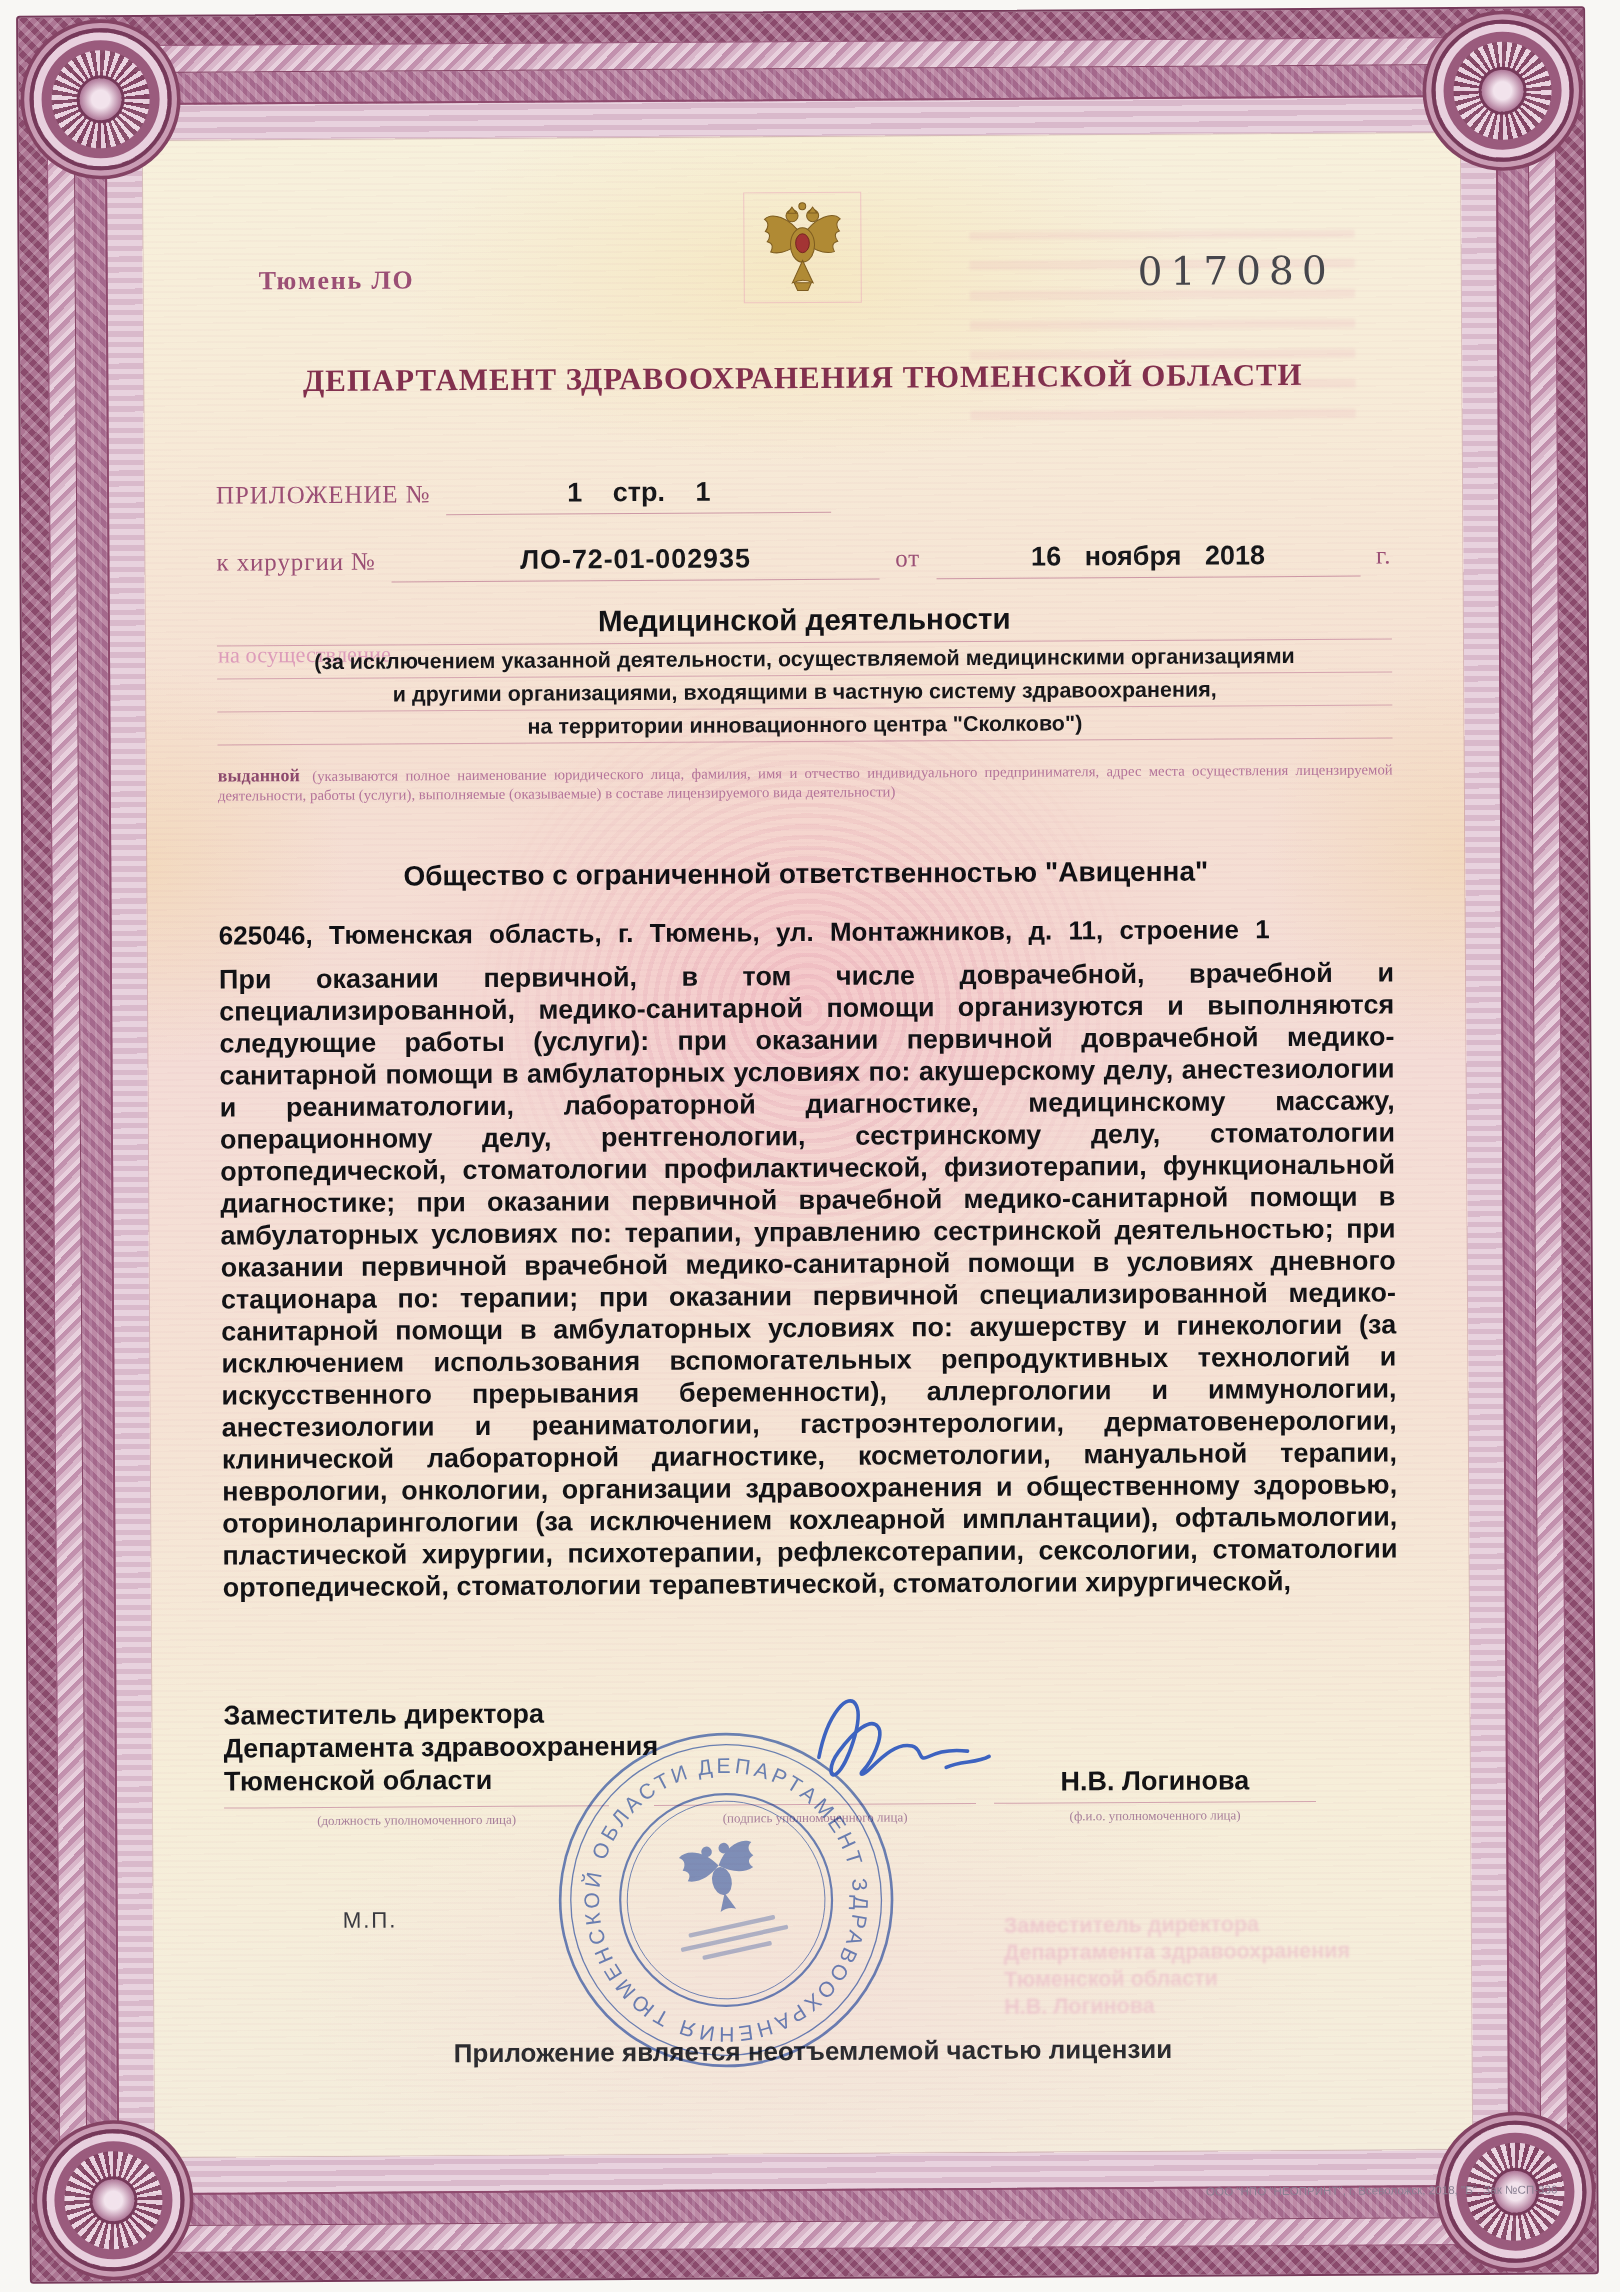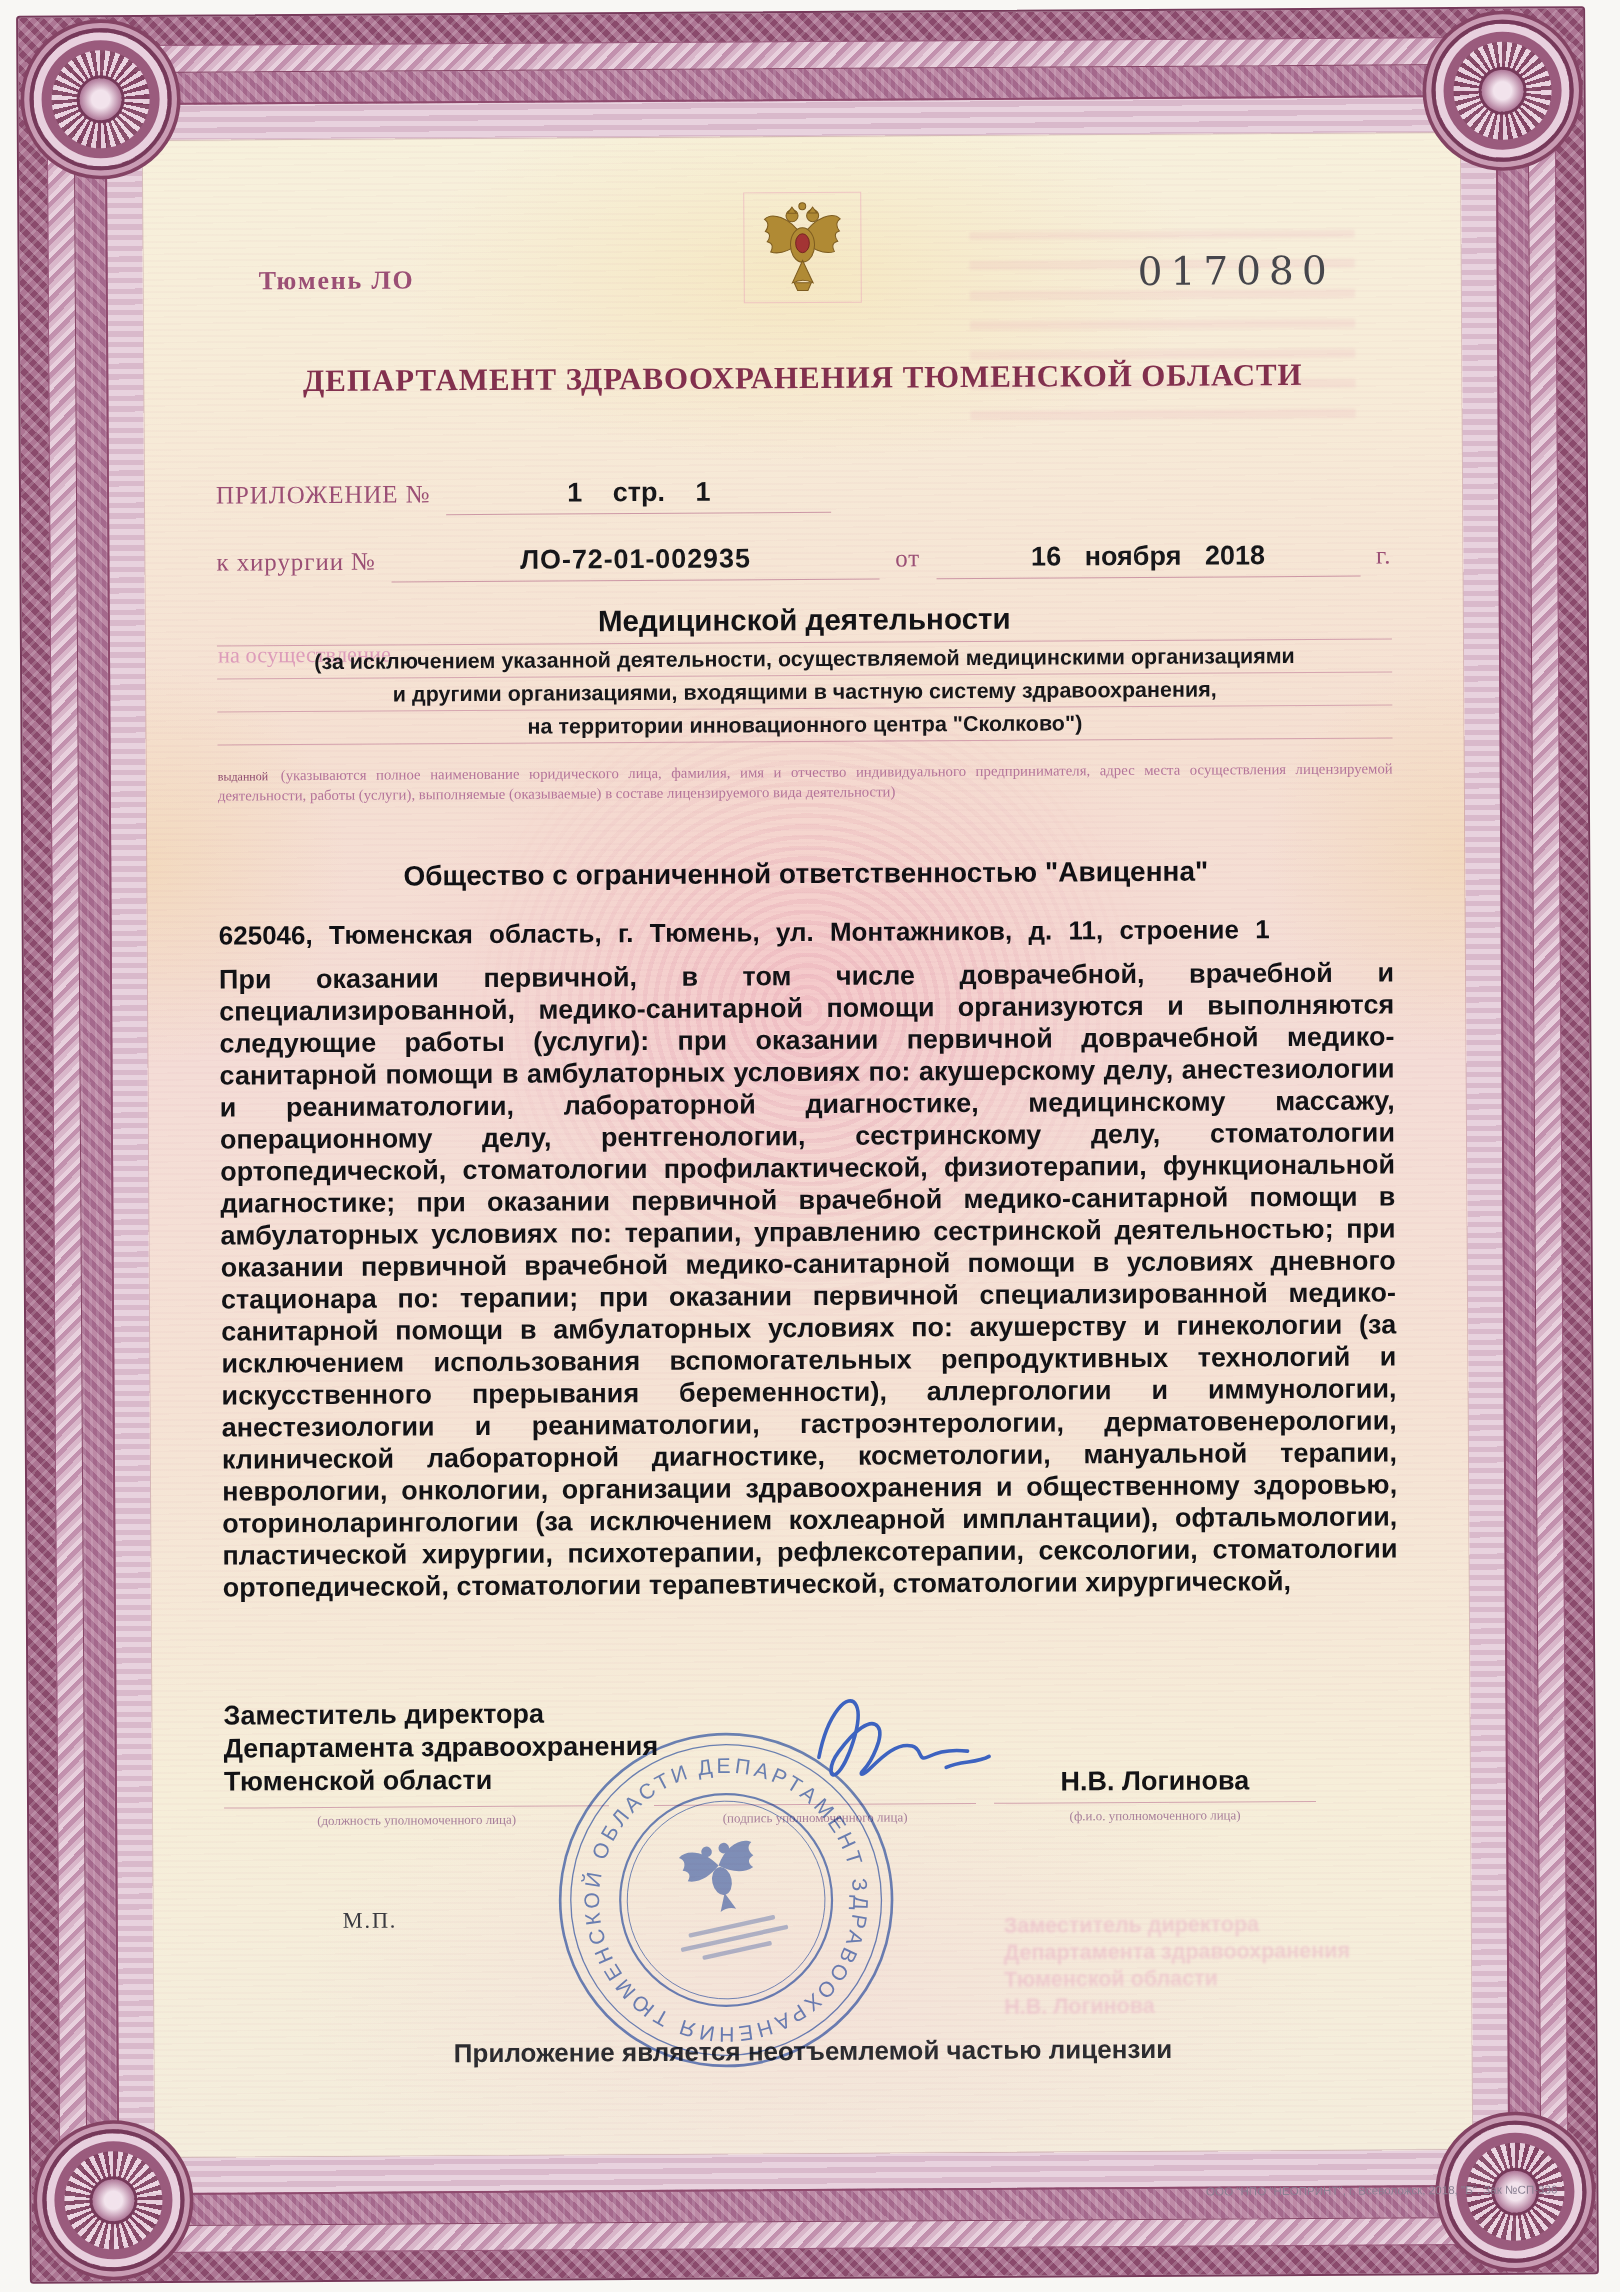--- a/index.html
+++ b/index.html
@@ -81,40 +81,40 @@
   .v-date{flex:1;font-size:27px;word-spacing:16px;}
 
   .preprint{position:absolute;left:73px;top:503px;font-family:"Liberation Serif",serif;font-size:22.4px;color:#dd9cba;}
 
   .activity{position:absolute;left:72px;right:72px;top:467px;text-align:center;}
   .act-title{font-size:29.6px;font-weight:700;color:#131316;border-bottom:1.8px solid rgba(182,104,140,.55);padding-bottom:4.5px;}
   .act-note{font-size:21.5px;font-weight:700;color:#17171a;line-height:32px;border-bottom:1.8px solid rgba(182,104,140,.5);}
 
   .issued{position:absolute;left:72px;right:72px;top:627px;text-align:justify;
        font-family:"Liberation Serif",serif;font-size:14.8px;line-height:19px;color:#b4749a;}
-  .issued-label{font-size:12px;font-weight:400;color:#8d4a6e;margin-right:12.5px;}
+  .issued-label{font-size:18px;font-weight:700;color:#8d4a6e;margin-right:12.5px;}
 
   .org-name{position:absolute;left:0;right:0;top:722px;text-align:center;font-size:28px;font-weight:700;color:#101014;}
   .org-address{position:absolute;left:72px;right:72px;top:781px;font-size:26px;font-weight:700;color:#101014;word-spacing:9px;}
 
   .body-text{position:absolute;left:72px;right:72px;top:824px;font-size:27px;line-height:32px;
        font-weight:700;color:#131316;text-align:justify;}
 
   .signer-pos{position:absolute;left:72px;top:1560px;font-size:27px;line-height:33px;font-weight:700;color:#131316;}
   .signer-name{position:absolute;left:851px;width:304px;top:1632px;text-align:center;font-size:27px;font-weight:700;color:#131316;}
   .caption{position:absolute;top:1668px;border-top:1.8px solid rgba(182,104,140,.55);padding-top:5.4px;
        text-align:center;font-size:13px;color:#a77e9a;font-family:"Liberation Serif",serif;}
   .cap-pos{left:72px;width:385px;}
   .cap-sign{left:502px;width:322px;}
   .cap-name{left:842px;width:322px;}
 
   .signature-svg{position:absolute;left:658px;top:1548px;width:193px;height:112px;z-index:6;}
   .stamp{position:absolute;left:397px;top:1587px;width:353px;height:353px;opacity:.75;
        transform:rotate(-12deg);mix-blend-mode:multiply;z-index:5;}
-  .seal-mark{position:absolute;left:190px;top:1769px;font-family:Liberation Serif, serif;font-size:22.4px;
+  .seal-mark{position:absolute;left:190px;top:1769px;font-family:Liberation Sans, sans-serif;font-size:22.4px;
        letter-spacing:1.8px;color:#3a3a40;text-align:center;}
 
   .footer-note{position:absolute;left:0;right:0;top:1900px;text-align:center;font-size:26px;font-weight:700;color:#2c2c30;}
 
   .imprint{position:absolute;right:41px;bottom:79px;font-size:11.6px;color:#8a7f92;z-index:7;}
 
   
   .ghost-top{position:absolute;right:107px;top:97px;width:385px;height:188px;opacity:.5;filter:blur(1.8px);
        background:repeating-linear-gradient(0deg, rgba(225,150,175,.30) 0 9px, rgba(0,0,0,0) 9px 30px);}
   .ghost-sign{position:absolute;left:851px;top:1778px;width:376px;font-size:21.5px;line-height:27px;font-weight:700;

